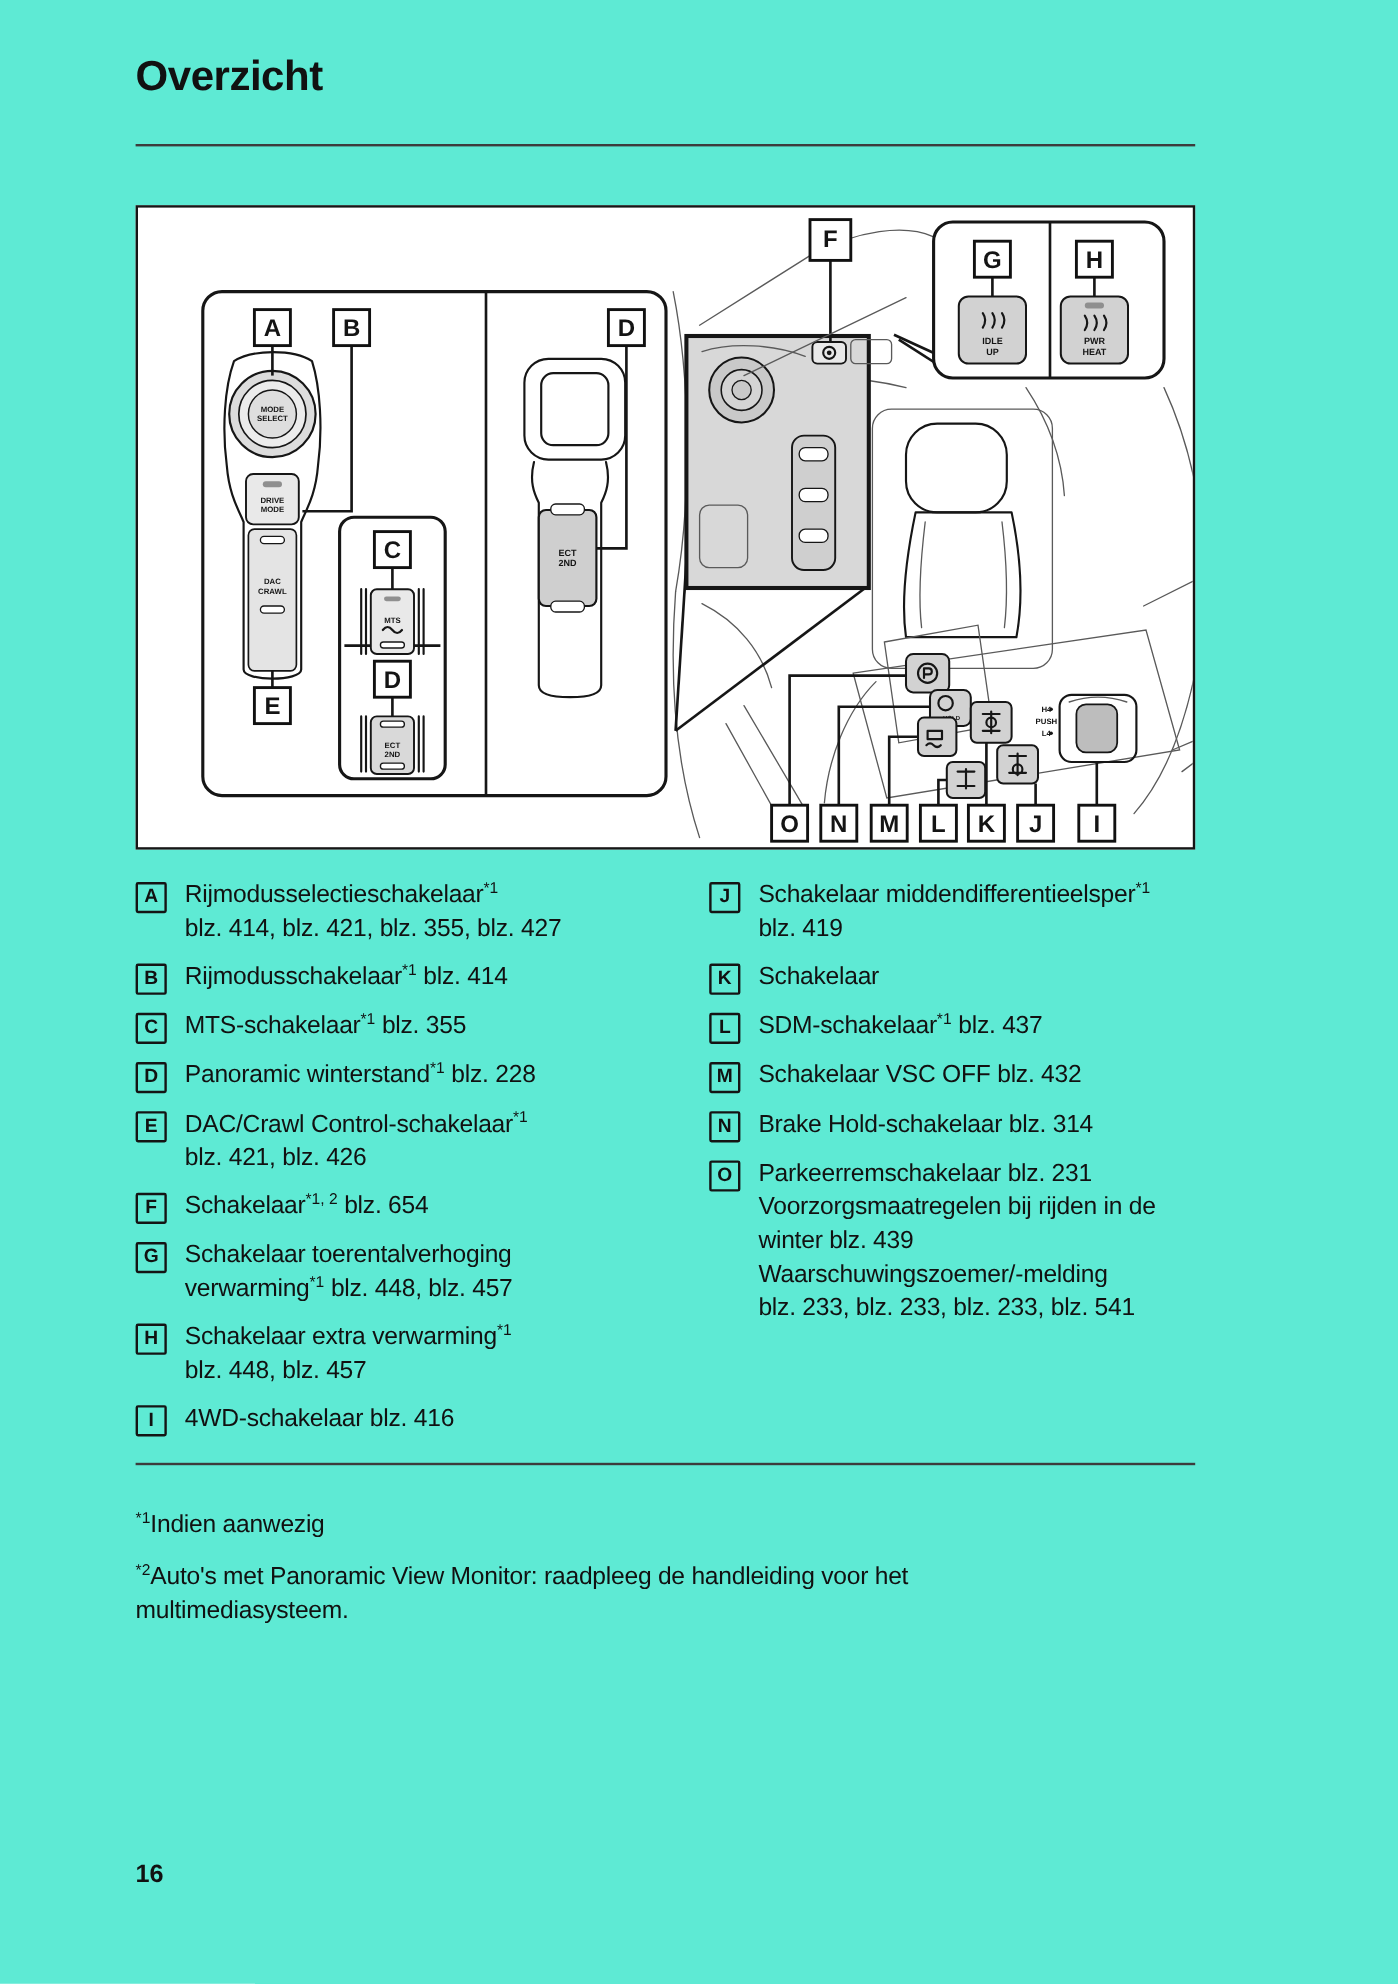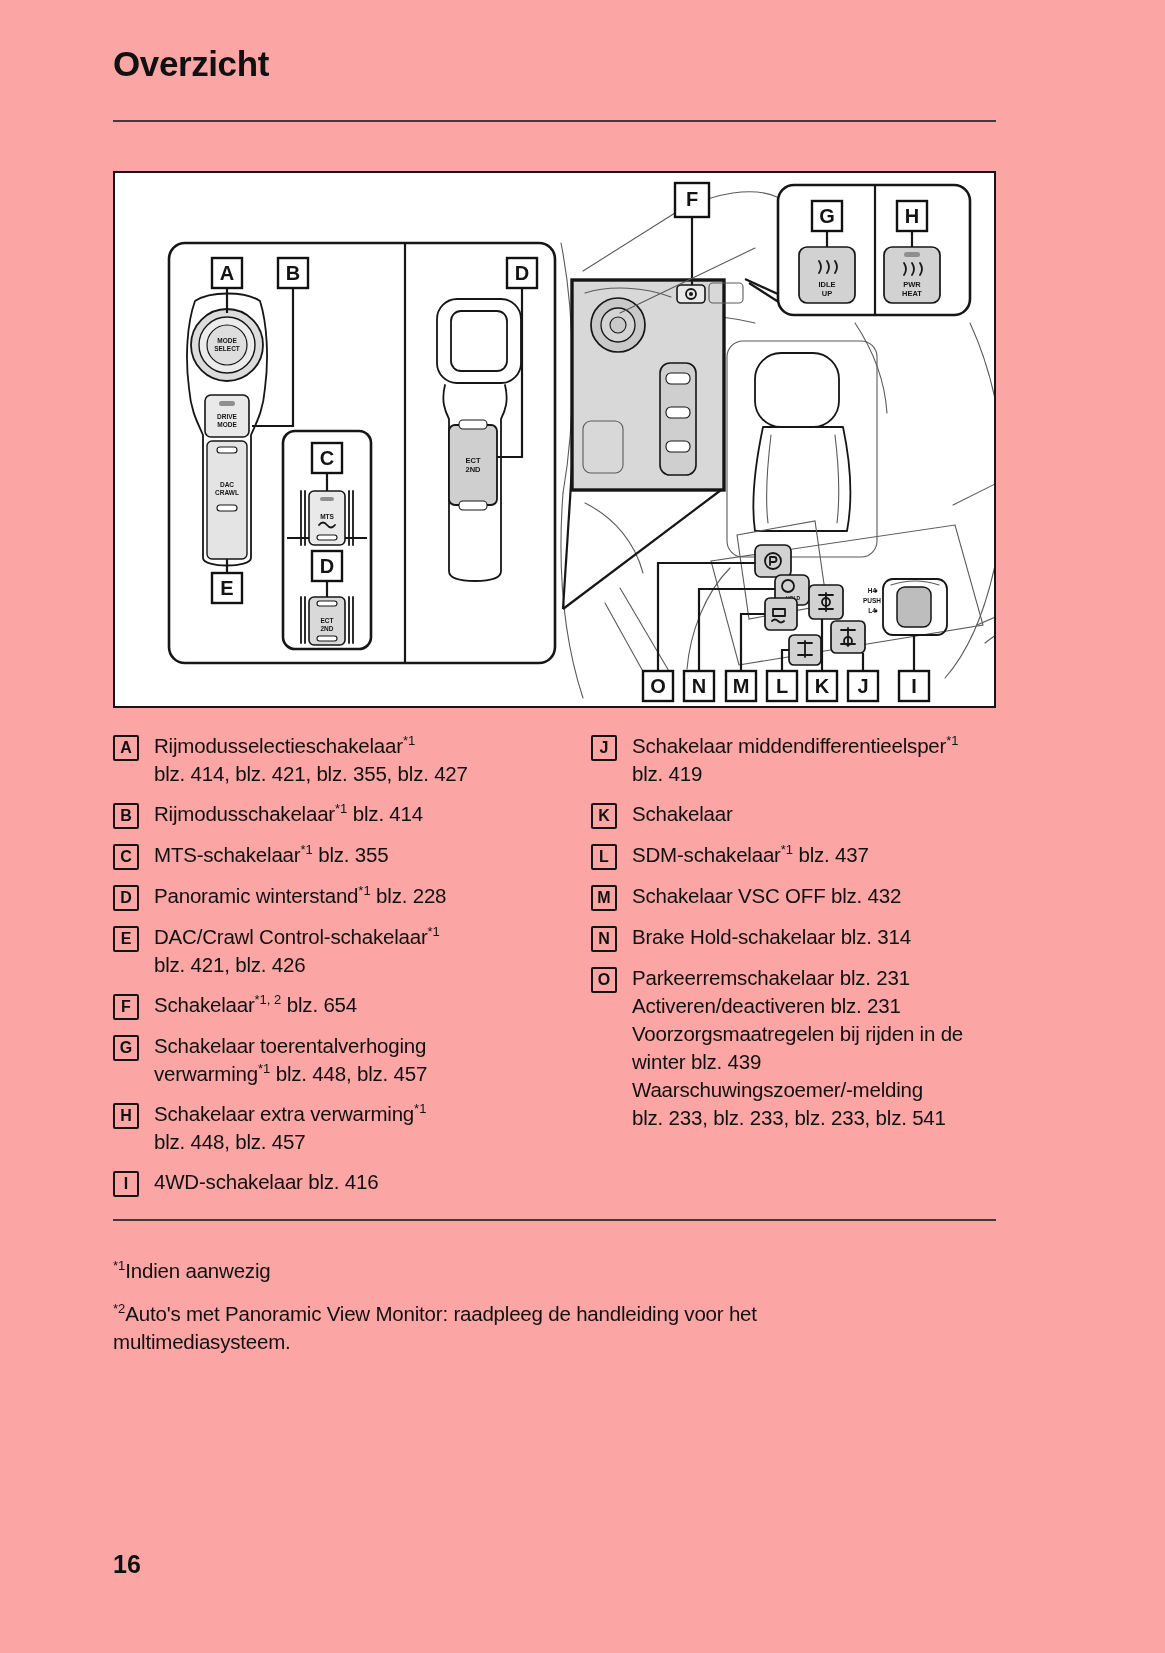--- a/index.html
+++ b/index.html
@@ -1,17 +1,17 @@
 <!DOCTYPE html>
 <html><head>
 <meta charset="utf-8">
 <style>
   * { box-sizing: border-box; }
   body { margin:0; background:#ffffff; font-family:"Liberation Sans", sans-serif; color:#111; }
-  .page { position:relative; width:1165px; height:1653px; background:#fca5a5; overflow:hidden; }
+  .page { position:relative; width:1165px; height:1653px; background:#5eead4; overflow:hidden; }
   .content { padding:44px 169px 0 113px; }
 
   .title { font-size:35px; font-weight:800; margin:0; letter-spacing:-0.4px; }
   .rule1 { border:none; border-top:2px solid #3c3c3c; margin:36px 0 0 0; }
   .rule2 { border:none; border-top:2px solid #3c3c3c; margin:10px 0 0 0; }
 
   .diagram-frame { margin-top:49px; width:883px; height:537px; border:2px solid #161616; background:#fff; }
   svg { display:block; }
   svg text { font-family:"Liberation Sans", sans-serif; fill:#141414; }
   .cal { font-size:20px; font-weight:bold; text-anchor:middle; }
@@ -32,21 +32,21 @@
   .legend-item { display:flex; align-items:flex-start; margin-bottom:12px; }
   .lbox { flex:0 0 auto; width:26px; height:26px; border:2px solid #141414; border-radius:2px;
           display:flex; align-items:center; justify-content:center;
           font-weight:bold; font-size:16px; margin-top:3px; }
   .ltext { margin-left:15px; font-size:20.5px; line-height:28px; letter-spacing:-0.2px; }
   .ltext sup, .footnote sup { font-size:13px; line-height:0; vertical-align:super; letter-spacing:0; }
 
   .footnotes { margin-top:36px; }
   .footnote { font-size:20.5px; line-height:28px; margin-bottom:15px; max-width:750px; letter-spacing:-0.2px; }
 
-  .page-number { position:absolute; left:113px; top:1550px; font-size:25px; font-weight:bold; }
+  .page-number { position:absolute; left:113px; top:1550px; font-size:21px; font-weight:bold; }
 </style>
 </head>
 <body>
 
 <div class="page">
   <div class="content">
 
     <h1 class="title">Overzicht</h1>
     <hr class="rule1">
 
@@ -396,21 +396,20 @@
           <div class="legend-item">
             <span class="lbox">N</span>
             <div class="ltext">
               <div class="lline"><span>Brake Hold-schakelaar blz. 314</span></div>
             </div>
           </div>
           <div class="legend-item">
             <span class="lbox">O</span>
             <div class="ltext">
               <div class="lline"><span>Parkeerremschakelaar blz. 231</span></div>
-              <div class="lline"><span>Activeren/deactiveren blz. 231</span></div>
               <div class="lline"><span>Voorzorgsmaatregelen bij rijden in de</span></div>
               <div class="lline"><span>winter blz. 439</span></div>
               <div class="lline"><span>Waarschuwingszoemer/-melding</span></div>
               <div class="lline"><span>blz. 233, blz. 233, blz. 233, blz. 541</span></div>
             </div>
           </div>
         </div>
     </div>
 
     <hr class="rule2">

